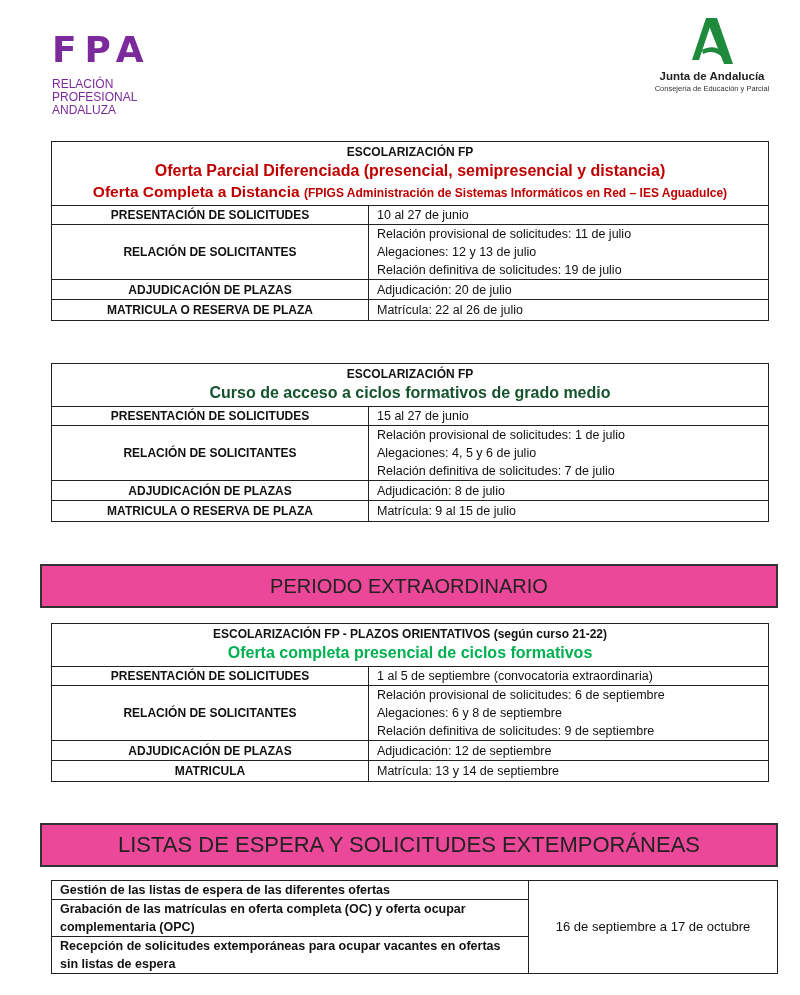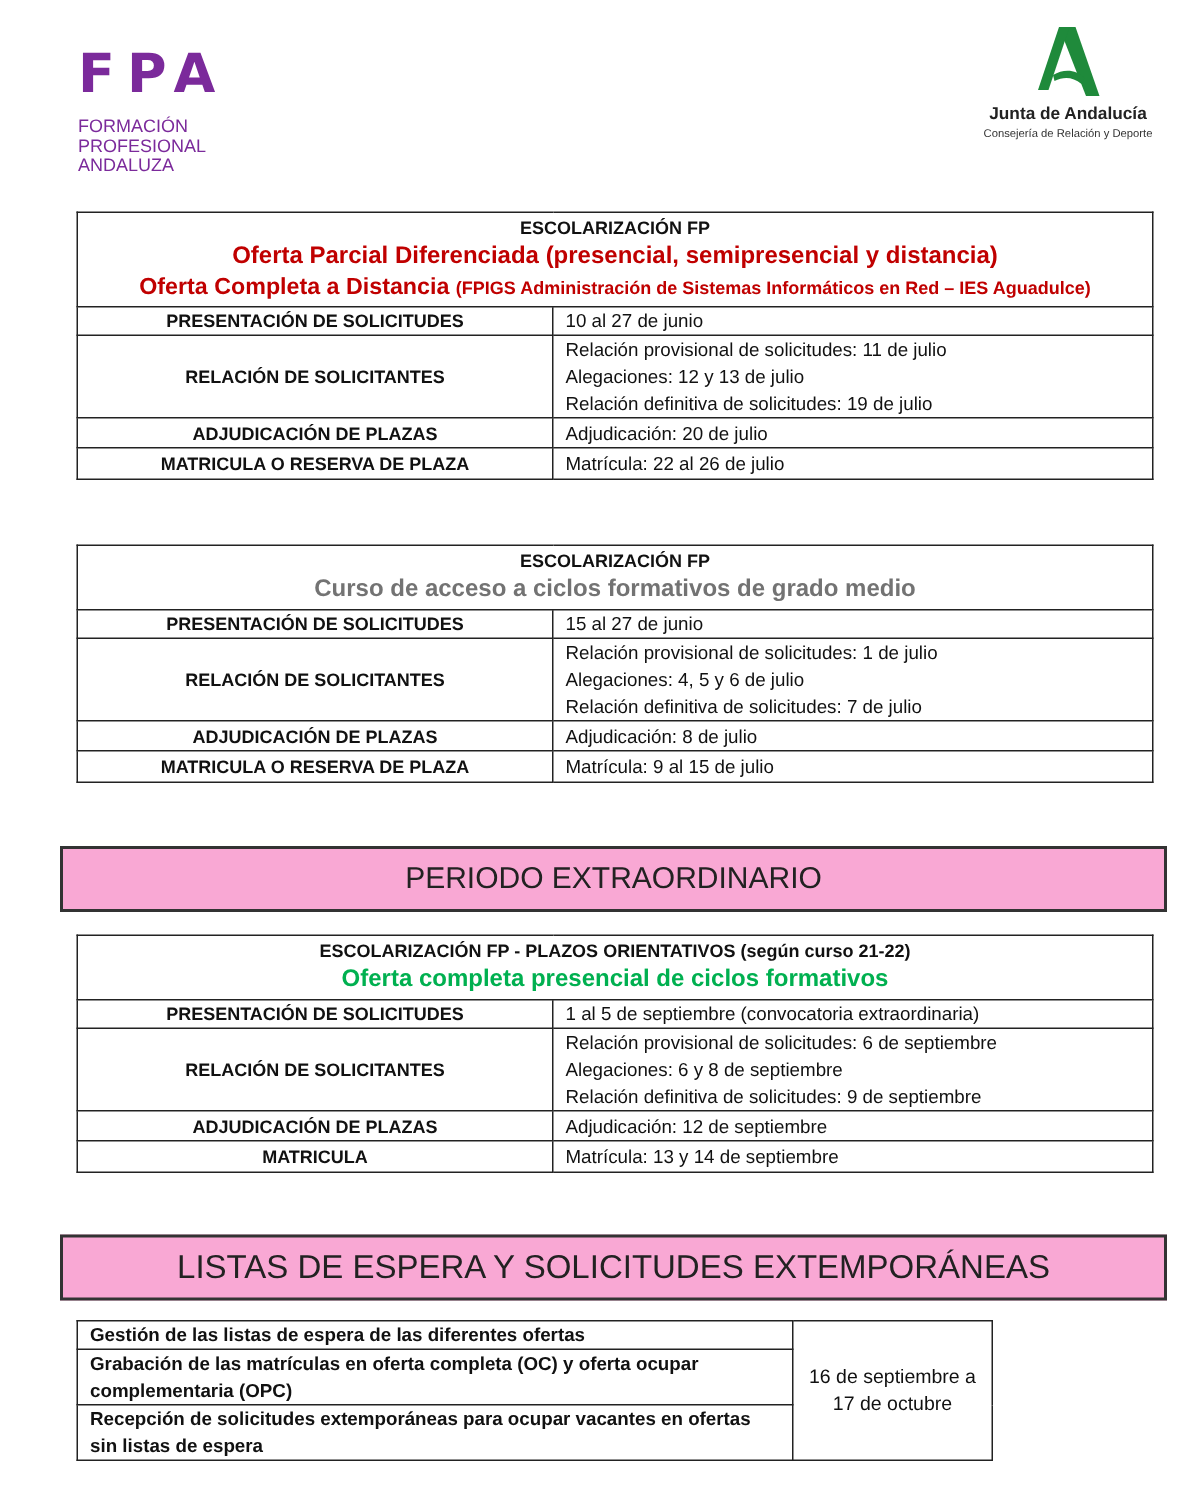--- a/index.html
+++ b/index.html
@@ -14,47 +14,47 @@
 
   table.cal{position:absolute;border-collapse:collapse;font-size:12.5px;padding-left:21px;}
   table.cal td{border:1.5px solid #222;padding:0 8px;vertical-align:middle;}
   table.cal .head{text-align:center;padding:2px 4px;}
   .ht{font-weight:bold;font-size:12px;line-height:16px;}
   .sub1{font-weight:bold;font-size:16px;line-height:22px;}
   .sub2{font-weight:bold;font-size:15.5px;line-height:20px;}
   .sub2 small{font-size:12px;}
   .lbl{font-weight:bold;text-align:center;width:300px;font-size:12px;}
   .val{font-size:12.5px;line-height:18px;}
-  .banner{position:absolute;left:40px;width:738px;height:44px;background:#f9a8d4;border:2px solid #333;box-sizing:border-box;text-align:center;line-height:40px;color:#222;}
+  .banner{position:absolute;left:40px;width:738px;height:44px;background:#ec4899;border:2px solid #333;box-sizing:border-box;text-align:center;line-height:40px;color:#222;}
   .banner span{font-family:"Liberation Sans Narrow","Liberation Sans",sans-serif;}
-  table.waits{position:absolute;left:51px;top:880px;width:611px;border-collapse:collapse;font-size:12.5px;border-radius:25px;}
+  table.waits{position:absolute;left:51px;top:880px;width:727px;border-collapse:collapse;font-size:12.5px;border-radius:25px;}
   table.waits td{border:1.5px solid #222;padding:0 8px;line-height:18px;}
   table.waits .wl{font-weight:bold;width:460px;}
   table.waits .wr{text-align:center;font-size:13px;}
 </style>
 </head>
 <body>
 
 <div class="fpa-logo">
   <div class="fpa-mark">FPA</div>
   <div class="fpa-sub">
-    <div>FORMACIÓN</div>
+    <div>RELACIÓN</div>
     <div>PROFESIONAL</div>
     <div>ANDALUZA</div>
   </div>
 </div>
 
 <div class="ja-logo">
   <svg width="46" height="50" viewBox="0 0 46 50">
     <polygon points="17,2 28,2 44,48 35,48" fill="#1f8a3b"></polygon>
     <polygon points="17,2 24,2 10,44 3,44" fill="#1f8a3b"></polygon>
     <path d="M13,34 C20,30 28,30 34,36 L32,40 C26,35 20,35 14,38 Z" fill="#1f8a3b"></path>
   </svg>
   <div class="ja-name">Junta de Andalucía</div>
-  <div class="ja-sub">Consejería de Relación y Deporte</div>
+  <div class="ja-sub">Consejería de Educación y Parcial</div>
 </div>
 
 <table class="cal" style="left:51px;top:141px;width:718px;">
   <tbody>
       <tr>
     <td class="head" colspan="2">
       <div class="ht">ESCOLARIZACIÓN FP</div>
       <div class="sub1" style="color:#c00000">Oferta Parcial Diferenciada (presencial, semipresencial y distancia)</div>
       <div class="sub2" style="color:#c00000"><span>Oferta Completa a Distancia</span> <small>(FPIGS Administración de Sistemas Informáticos en Red – IES Aguadulce)</small></div>
     </td>
@@ -80,21 +80,21 @@
     <td class="val">Matrícula: 22 al 26 de julio</td>
   </tr>
 </tbody>
   </table>
 
 <table class="cal" style="left:51px;top:363px;width:718px;">
   <tbody>
       <tr>
     <td class="head" colspan="2">
       <div class="ht">ESCOLARIZACIÓN FP</div>
-      <div class="sub1" style="color:#737373">Curso de acceso a ciclos formativos de grado medio</div>
+      <div class="sub1" style="color:#14532d">Curso de acceso a ciclos formativos de grado medio</div>
     </td>
   </tr>
   <tr style="height:19px">
     <td class="lbl">PRESENTACIÓN DE SOLICITUDES</td>
     <td class="val">15 al 27 de junio</td>
   </tr>
   <tr>
     <td class="lbl">RELACIÓN DE SOLICITANTES</td>
     <td class="val">
       <div>Relación provisional de solicitudes: 1 de julio</div>

